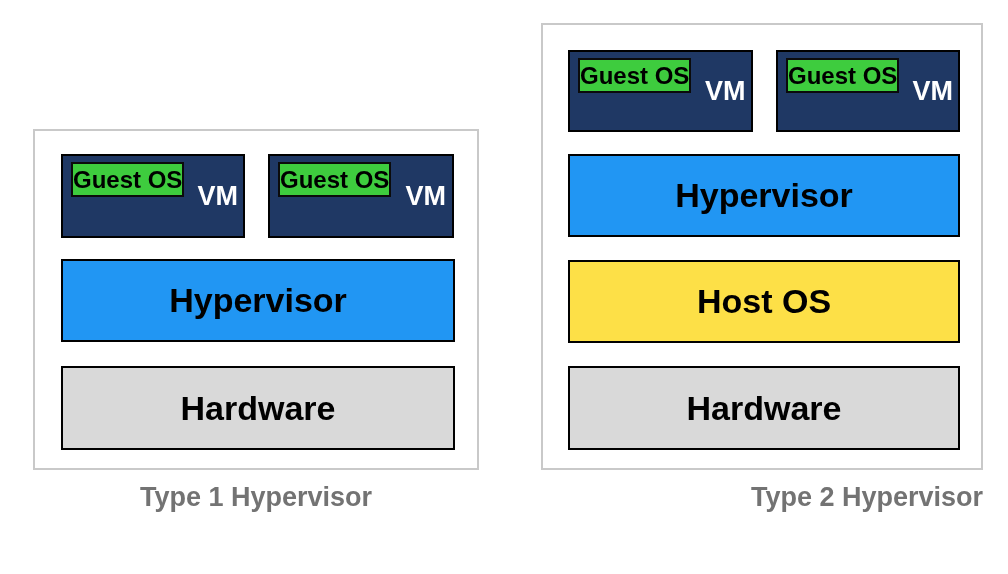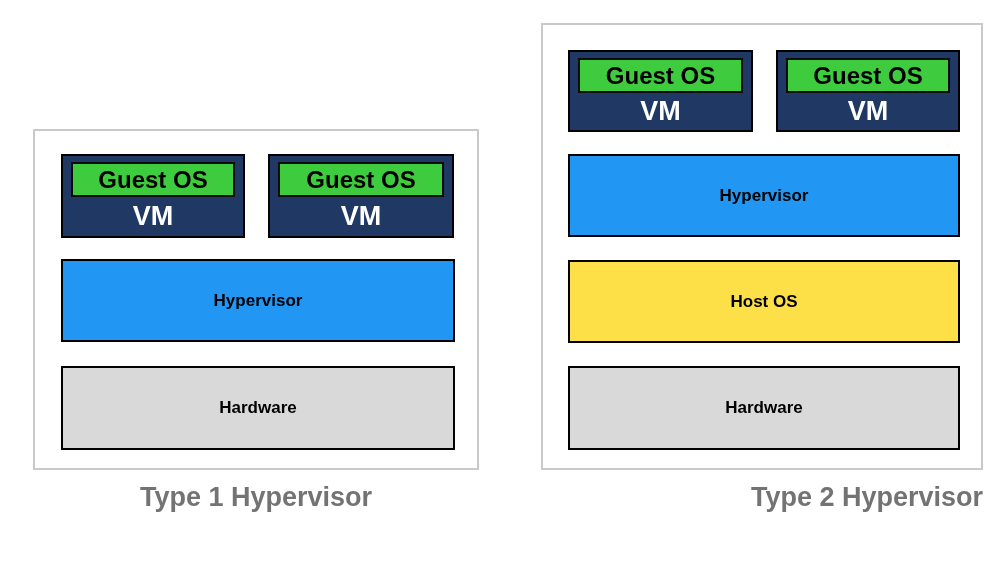--- a/index.html
+++ b/index.html
@@ -14,21 +14,21 @@
     position: absolute;
     background: #ffffff;
     border: 2px solid #c9c9c9;
     box-sizing: border-box;
   }
   .vm-box {
     position: absolute;
     border: 2px solid #000000;
     box-sizing: border-box;
     display: flex;
-    flex-direction: column;
+    flex-direction: row;
   }
   .guest-os-box {
     margin: 6px 8px 0 8px;
     height: 35px;
     border: 2px solid #0b0b0b;
     box-sizing: border-box;
     display: flex;
     align-items: center;
     justify-content: center;
   }
@@ -50,21 +50,21 @@
   .layer-box {
     position: absolute;
     border: 2px solid #000000;
     box-sizing: border-box;
     display: flex;
     align-items: center;
     justify-content: center;
   }
   .layer-label {
     font-weight: bold;
-    font-size: 17px;
+    font-size: 34px;
     color: #000000;
   }
   .caption {
     position: absolute;
     text-align: center;
     font-weight: bold;
     font-size: 27px;
     line-height: 33px;
     color: #737373;
   }

